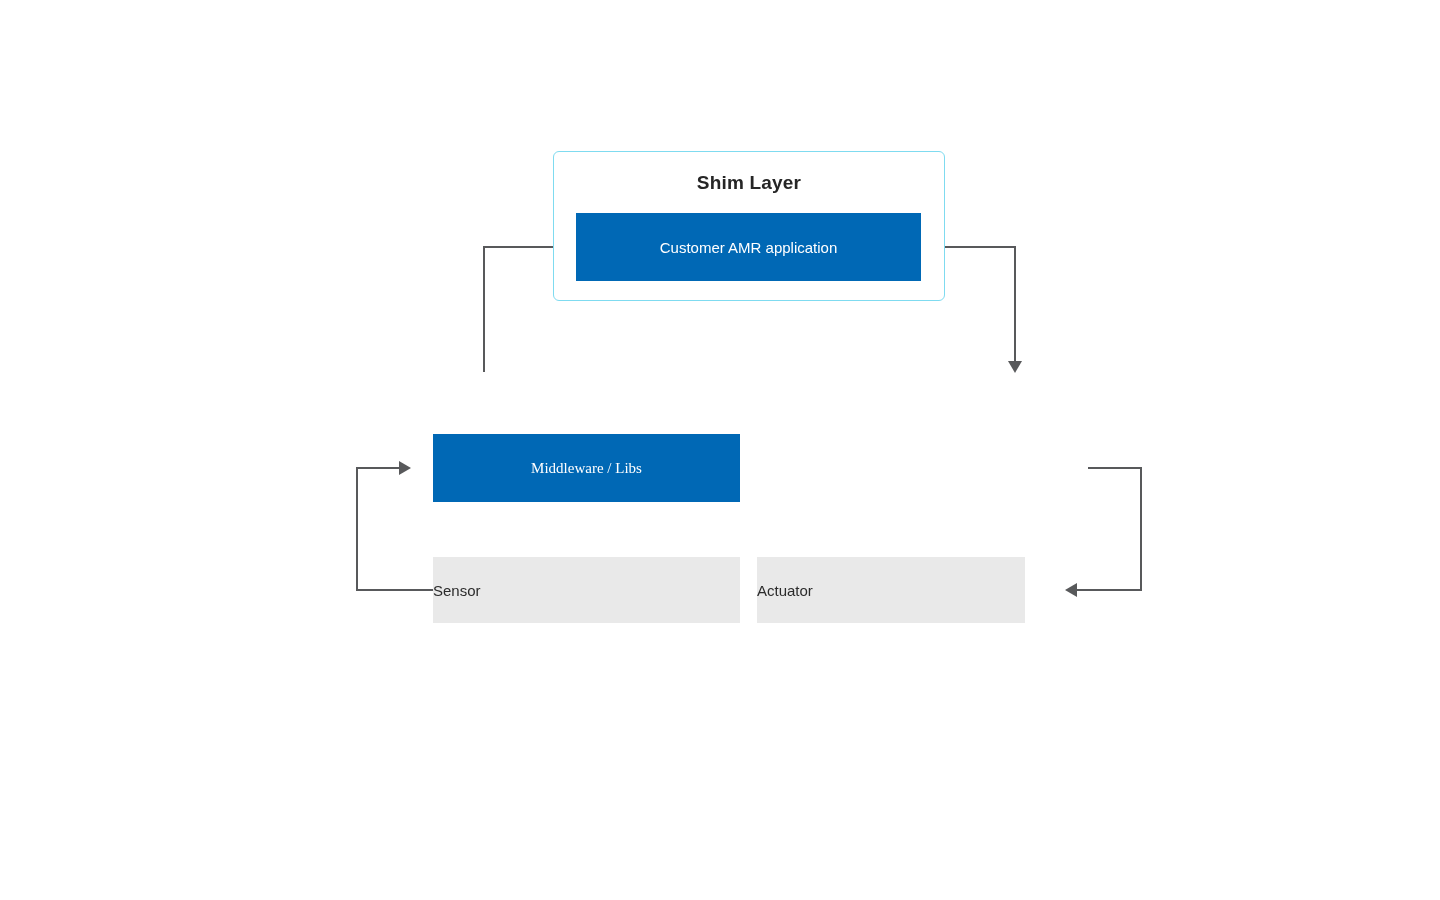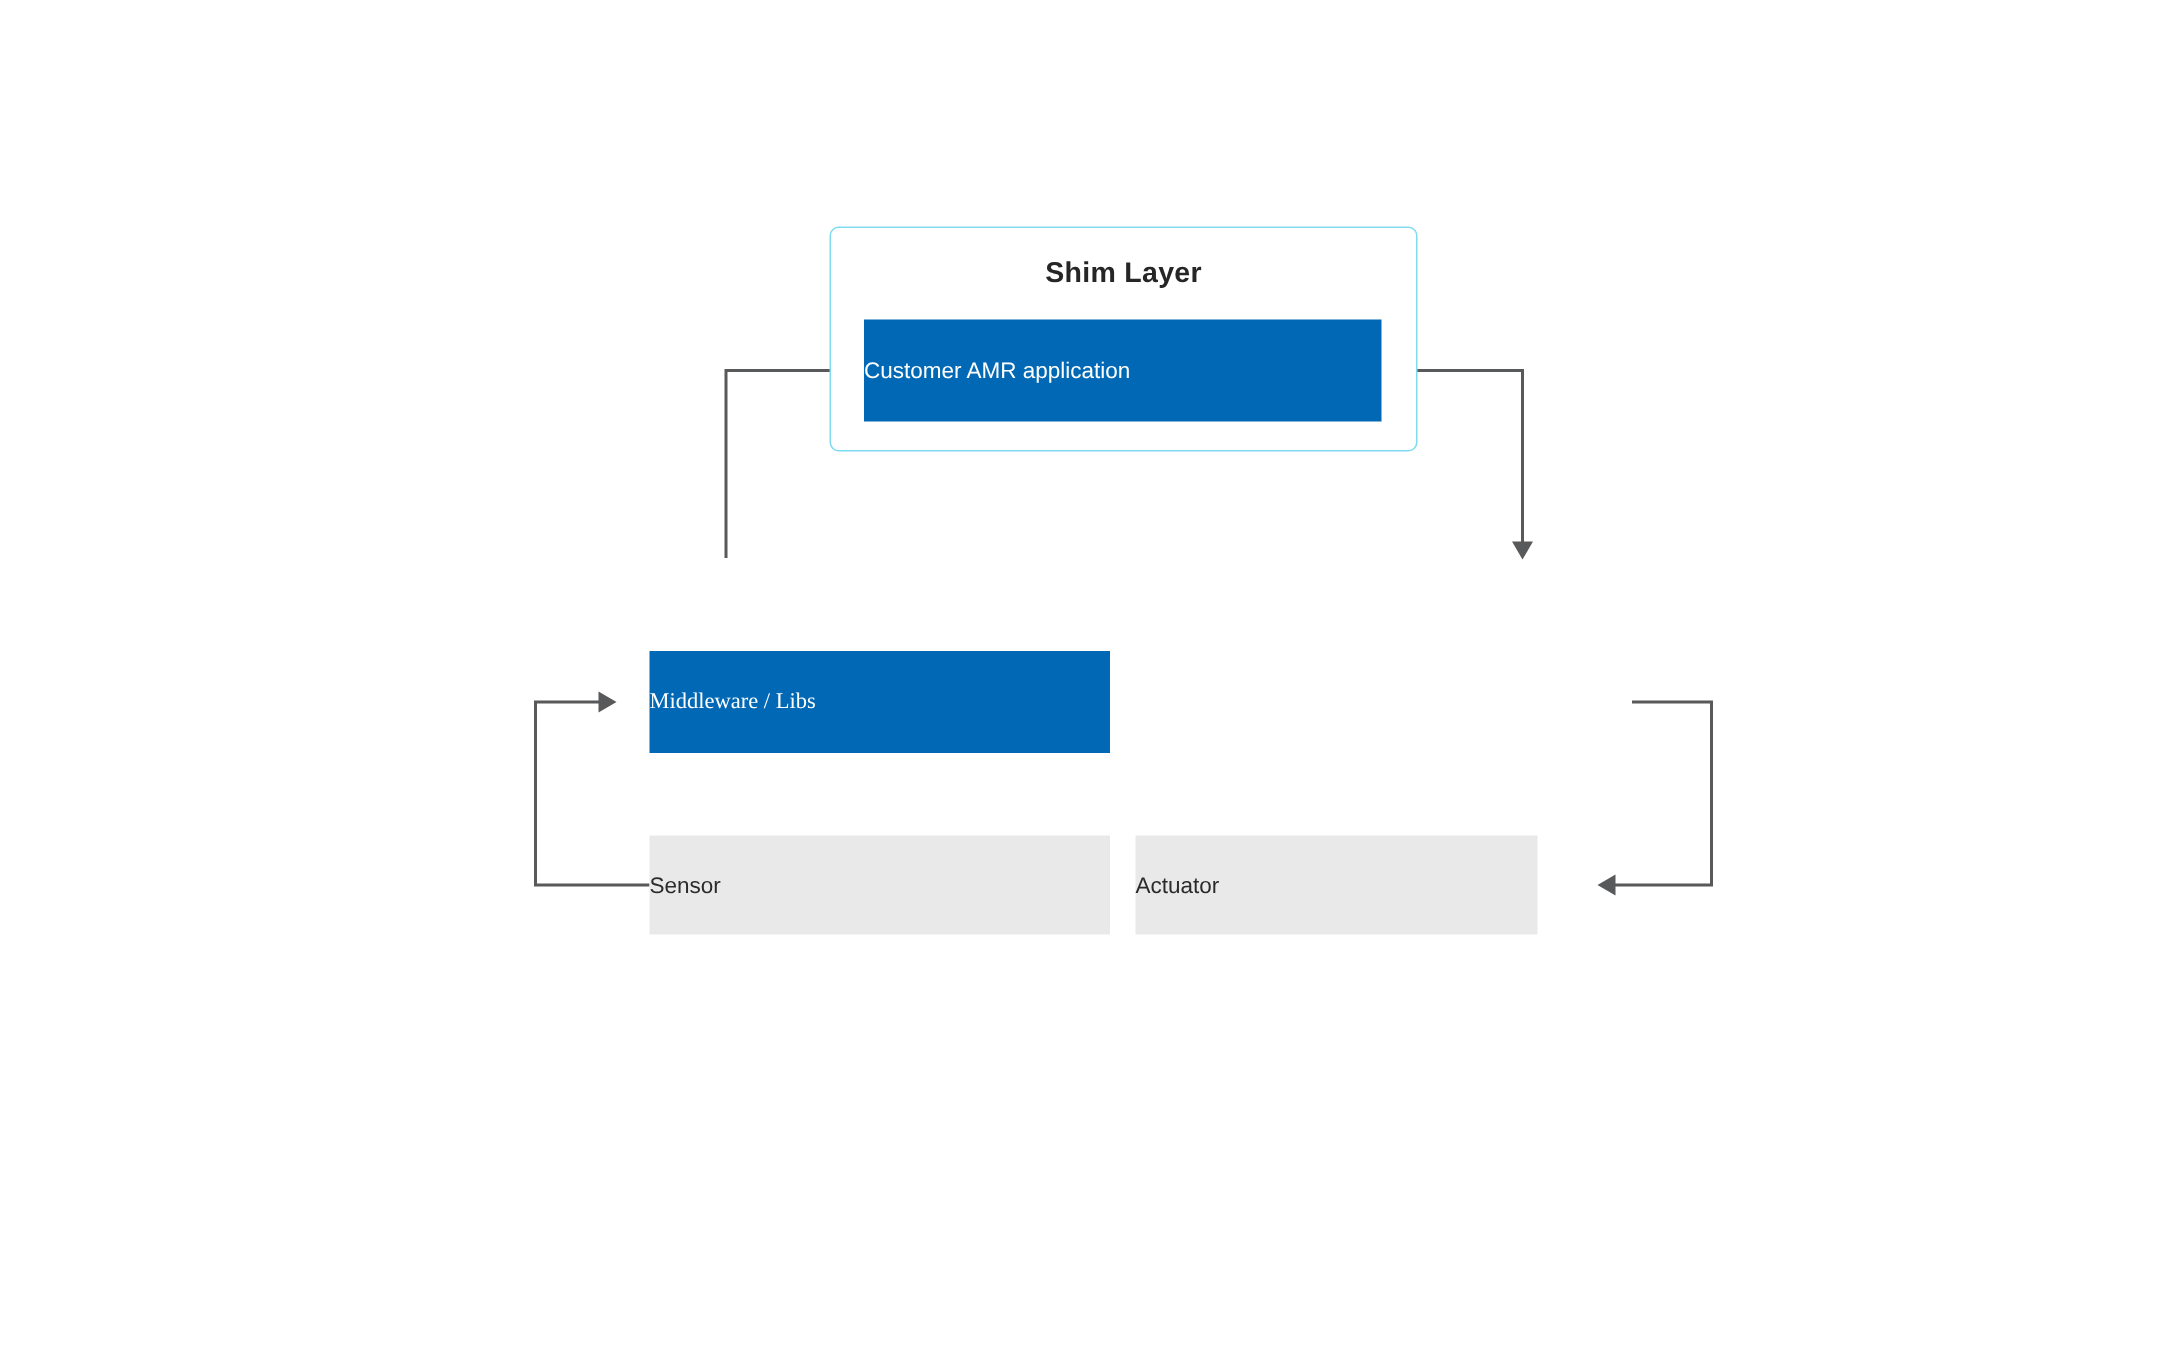--- a/index.html
+++ b/index.html
@@ -26,21 +26,21 @@
     text-align:center;
     font-weight:bold;
     font-size:19px;
     color:var(--title-text);
     letter-spacing:.2px;
   }
   .blue-box{
     position:absolute;
     background:var(--accent-blue);
     color:#ffffff;
-    display:flex;align-items:center;justify-content:flex-start;
+    display:flex;align-items:center;justify-content:center;
     font-size:15px;
   }
   .gray-box{
     position:absolute;
     background:var(--hardware-gray);
     color:#2b2b2b;
     display:flex;align-items:center;justify-content:flex-start;
     font-size:15px;
   }
 

